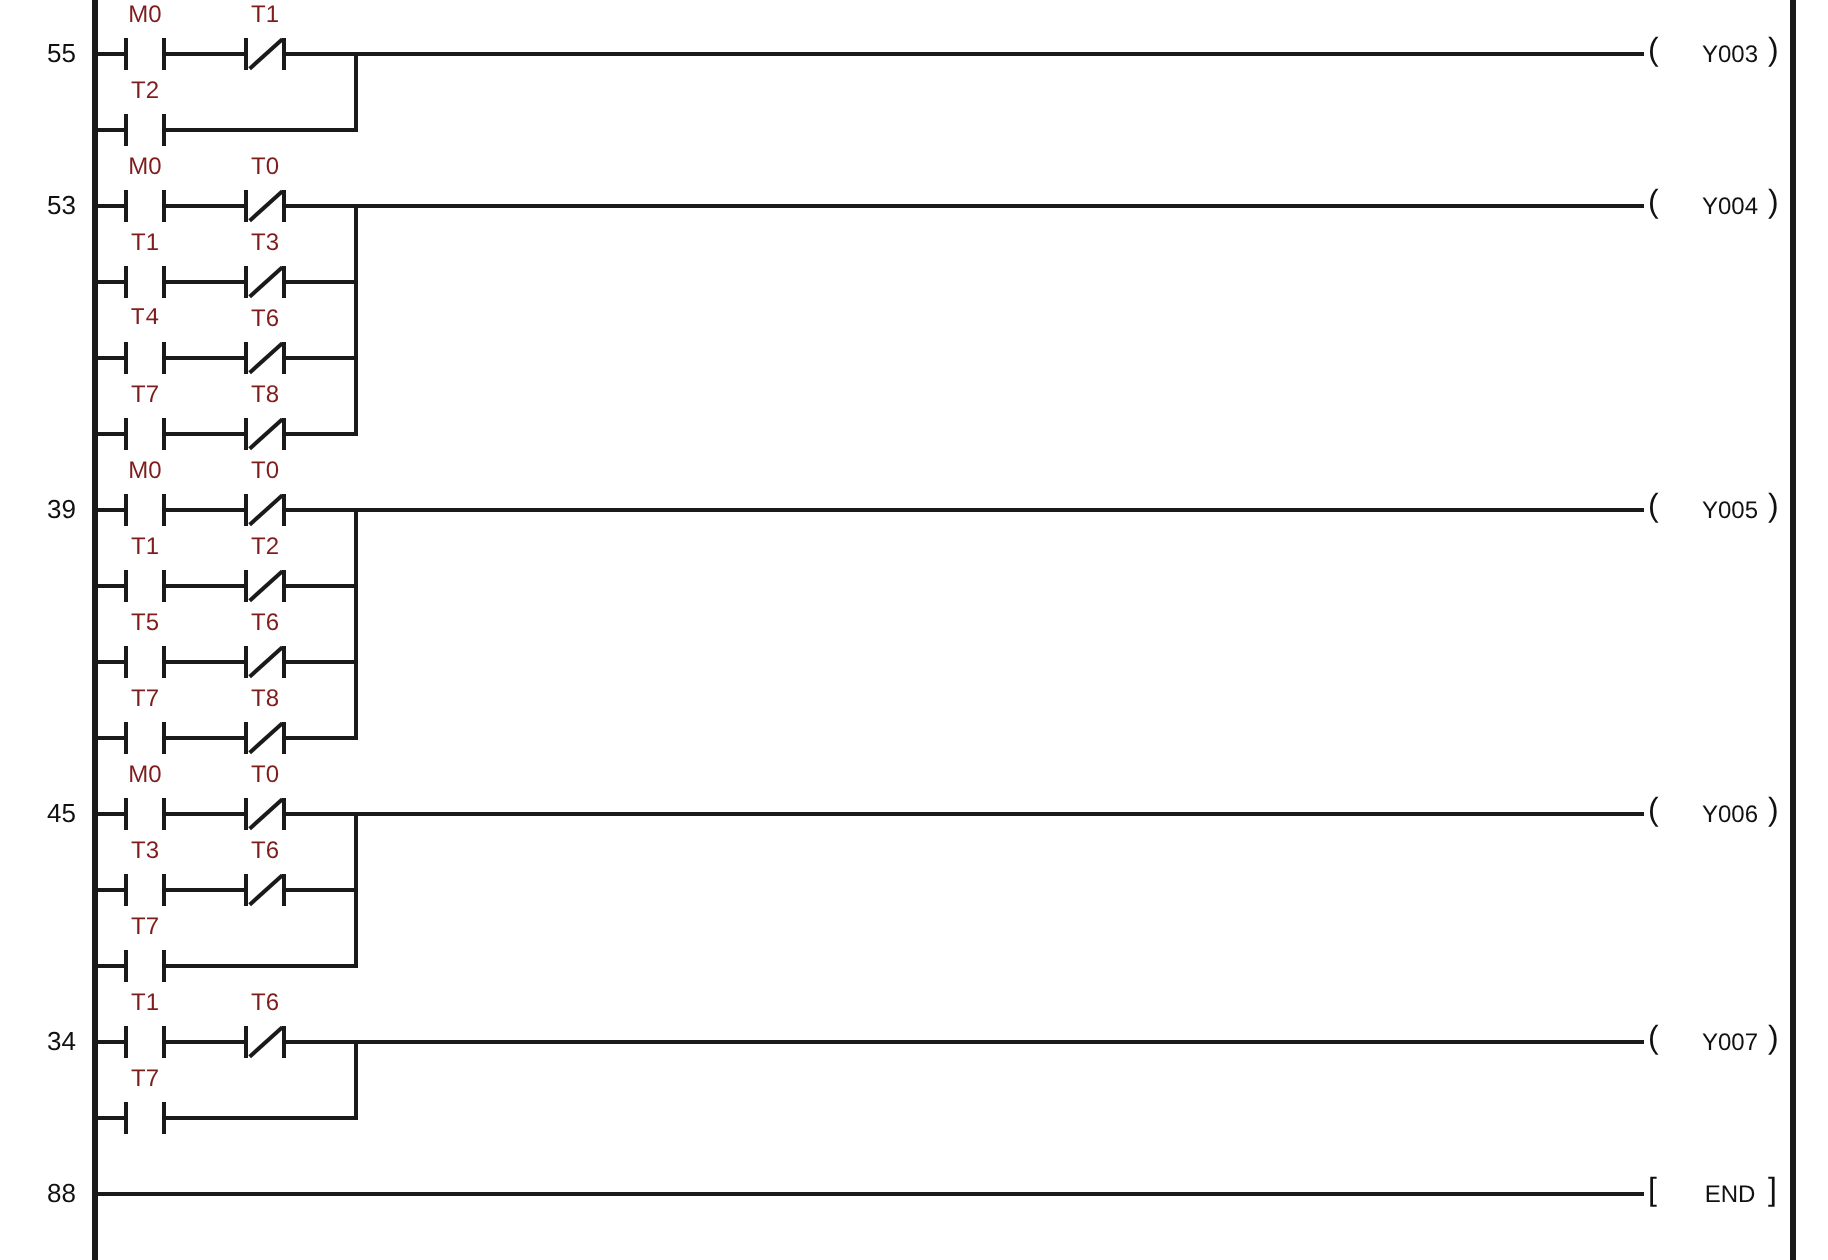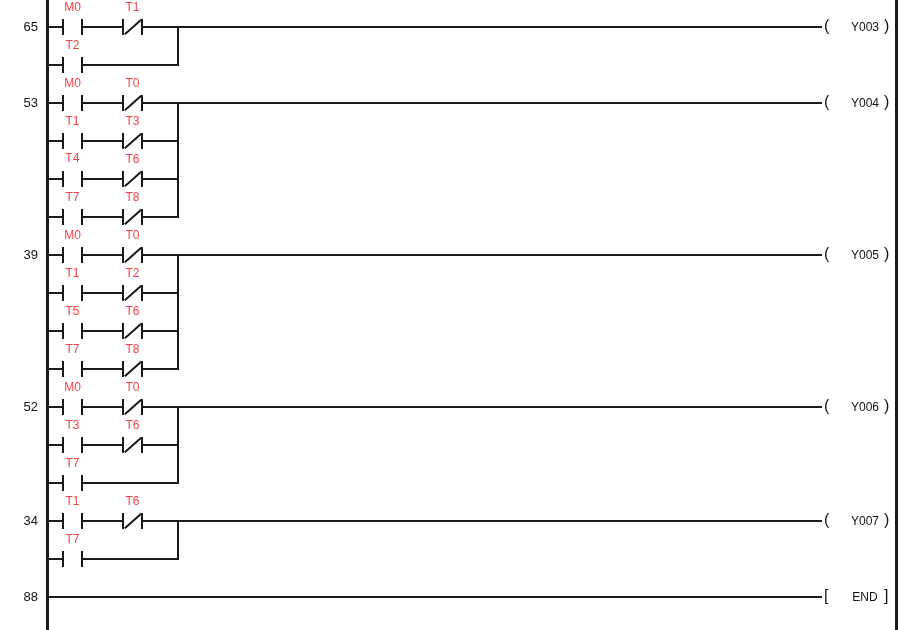--- a/index.html
+++ b/index.html
@@ -6,39 +6,39 @@
   body{width:914px;height:630px;overflow:hidden;
        font-family:"Liberation Sans","DejaVu Sans",sans-serif;}
   #ladder{position:relative;width:914px;height:630px;background:#ffffff;}
   .rail{position:absolute;background:#1a1a1a;width:3px;}
   .rail.left{left:46px;}
   .rail.right{left:895px;}
   .wire-h{position:absolute;height:2px;background:#1a1a1a;}
   .wire-v{position:absolute;width:2px;background:#1a1a1a;}
   .rung-num{position:absolute;font-size:13px;color:#111;text-align:right;
             width:34px;left:4px;letter-spacing:0px;}
-  .lbl{position:absolute;font-size:12px;color:#ef4444;text-align:center;
+  .lbl{position:absolute;font-size:12px;color:#7f1d1d;text-align:center;
        letter-spacing:0px;white-space:nowrap;}
   
   .contact{position:absolute;}
   .contact .bar{position:absolute;width:2px;height:16px;background:#1a1a1a;top:0;}
   .contact .bar.l{left:0;}
   .contact .bar.r{right:0;}
   .contact .slash{position:absolute;left:50%;top:50%;width:22px;height:2px;
                   background:#1a1a1a;transform:translate(-50%,-50%) rotate(-42deg);}
   
   .coil-glyph{position:absolute;font-size:16px;color:#111;line-height:1;}
   .coil-name{position:absolute;font-size:12px;color:#111;text-align:center;
              white-space:nowrap;}
 </style>
 </head>
 <body>
 
 <div id="ladder">
-    <div class="rung-num" style="top: 19px;">65</div>
+    <div class="rung-num" style="top: 19px;">55</div>
     <div class="wire-h" style="left: 46px; top: 26px; width: 16px;"></div>
     <div class="contact" style="left: 62px; top: 19px; width: 21px; height: 16px;">
       <div class="bar l"></div>
       <div class="bar r"></div>
     </div>
     <div class="lbl" style="left: 50px; top: 0px; width: 45px;">M0</div>
     <div class="wire-h" style="left: 83px; top: 26px; width: 39px;"></div>
     <div class="contact" style="left: 122px; top: 19px; width: 21px; height: 16px;">
       <div class="bar l"></div>
       <div class="bar r"></div>
@@ -175,21 +175,21 @@
       <div class="bar r"></div>
       <div class="slash"></div>
     </div>
     <div class="lbl" style="left: 110px; top: 342px; width: 45px;">T8</div>
     <div class="wire-h" style="left: 143px; top: 368px; width: 36px;"></div>
     <div class="wire-v" style="left: 177px; top: 255px; height: 114px;"></div>
     <div class="wire-h" style="left: 177px; top: 254px; width: 645px;"></div>
     <div class="coil-glyph" style="left: 824px; top: 246px;">(</div>
     <div class="coil-name" style="left: 838px; top: 248px; width: 54px;">Y005</div>
     <div class="coil-glyph" style="left: 884px; top: 246px;">)</div>
-    <div class="rung-num" style="top: 399px;">52</div>
+    <div class="rung-num" style="top: 399px;">45</div>
     <div class="wire-h" style="left: 46px; top: 406px; width: 16px;"></div>
     <div class="contact" style="left: 62px; top: 399px; width: 21px; height: 16px;">
       <div class="bar l"></div>
       <div class="bar r"></div>
     </div>
     <div class="lbl" style="left: 50px; top: 380px; width: 45px;">M0</div>
     <div class="wire-h" style="left: 83px; top: 406px; width: 39px;"></div>
     <div class="contact" style="left: 122px; top: 399px; width: 21px; height: 16px;">
       <div class="bar l"></div>
       <div class="bar r"></div>

